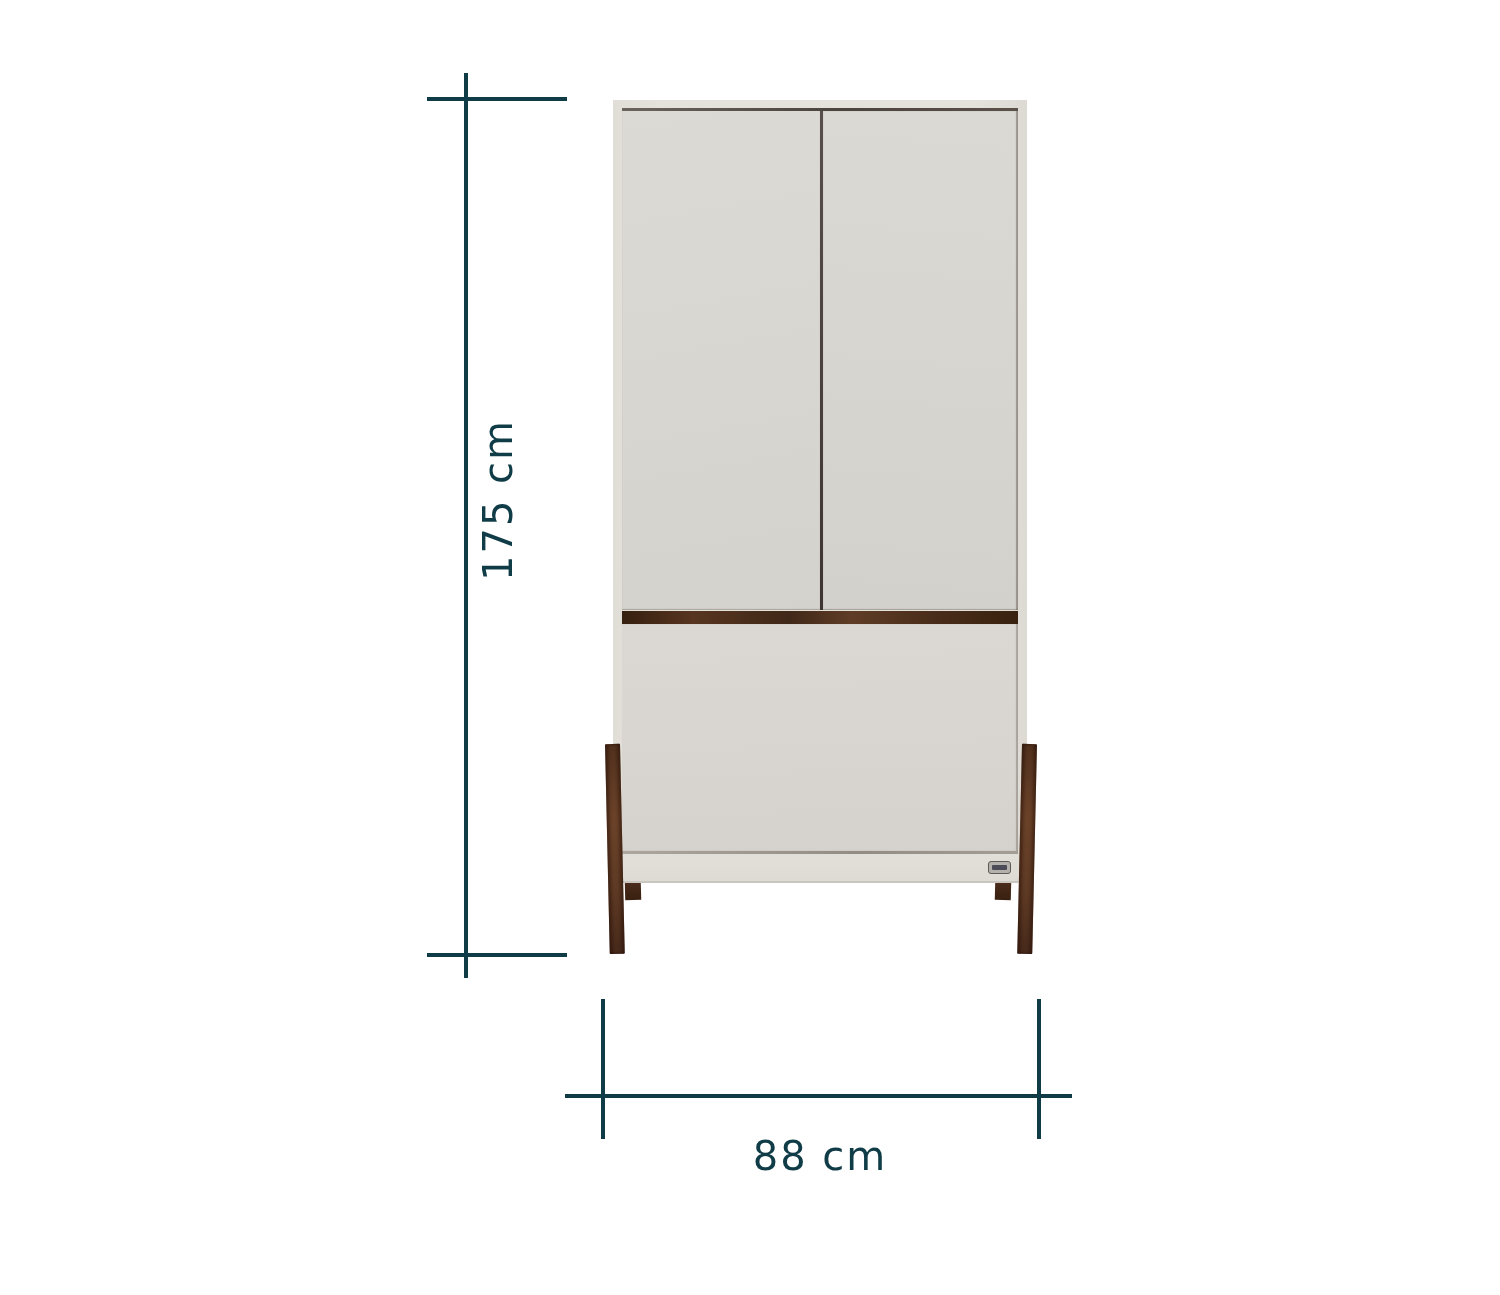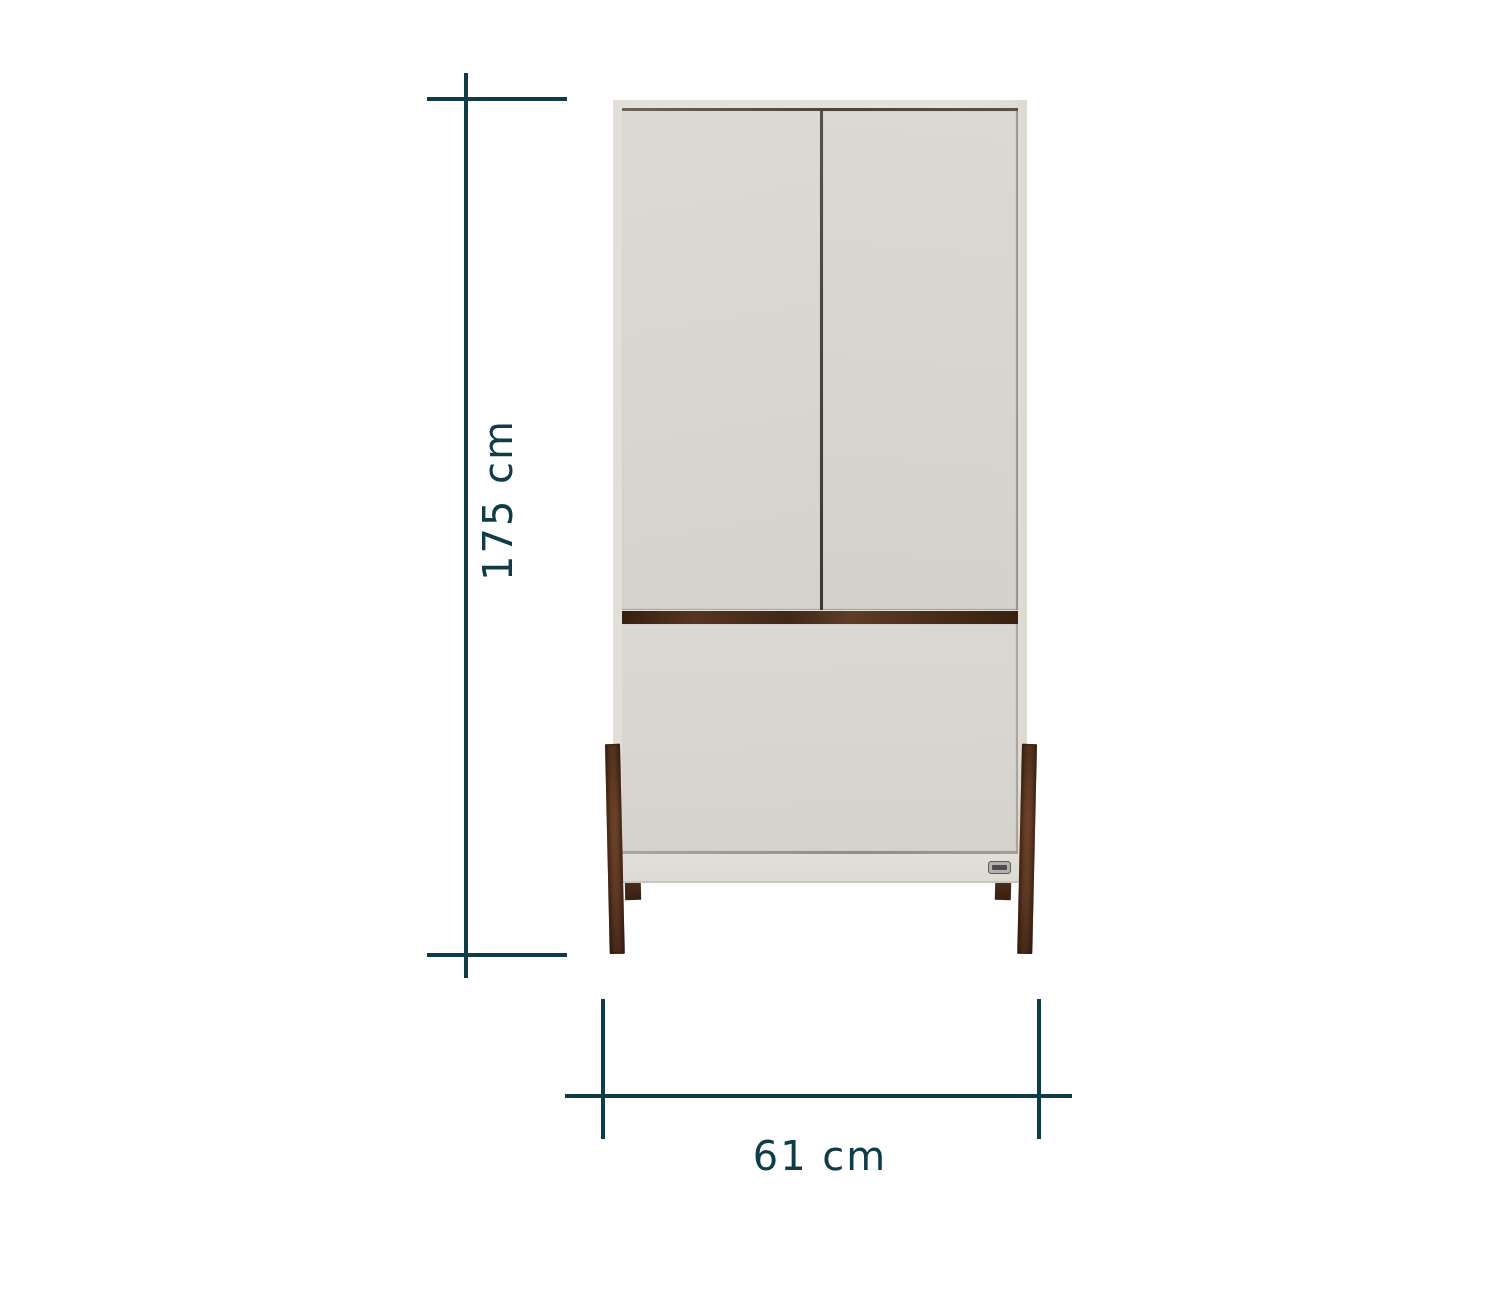--- a/index.html
+++ b/index.html
@@ -126,21 +126,21 @@
     <div class="dim vline"></div>
     <div class="dim tick-top"></div>
     <div class="dim tick-bottom"></div>
     <div class="dim-label vertical">175 cm</div>
   </div>
 
   <div>
     <div class="dim hline"></div>
     <div class="dim tick-left"></div>
     <div class="dim tick-right"></div>
-    <div class="dim-label horizontal">61 cm</div>
+    <div class="dim-label horizontal">88 cm</div>
   </div>
 
   <div>
 
     <div class="foot foot-left"></div>
     <div class="foot foot-right"></div>
 
     <div class="cab-body">
       <div class="cab-top-seam"></div>
       <div class="door door-left"></div>

